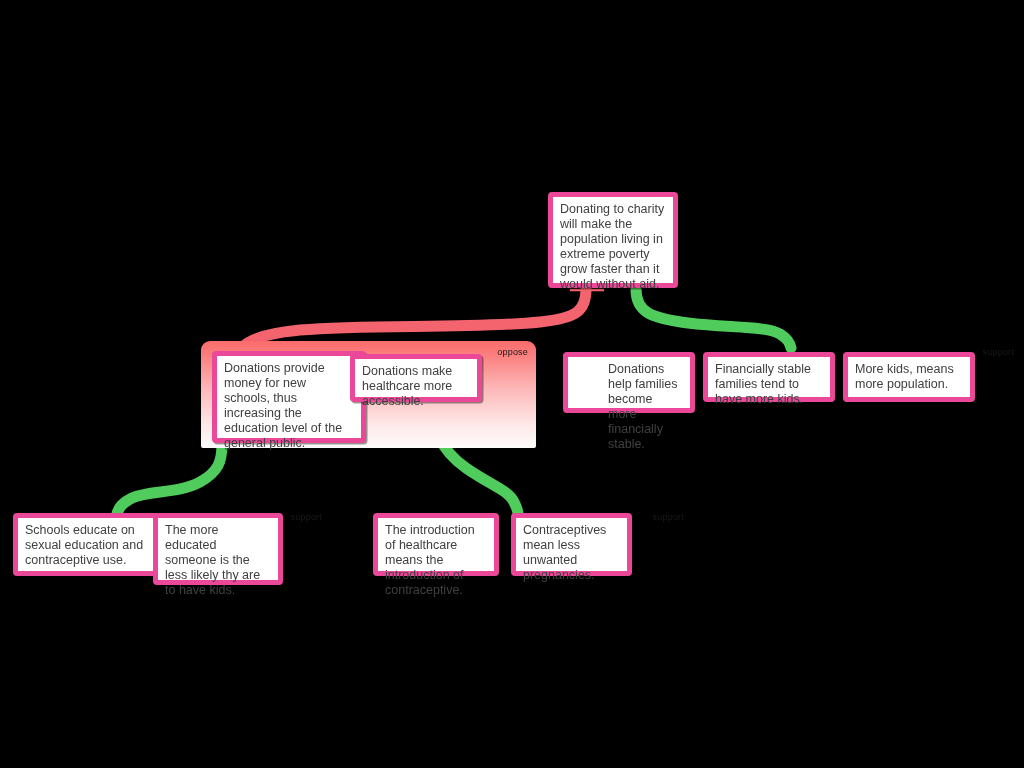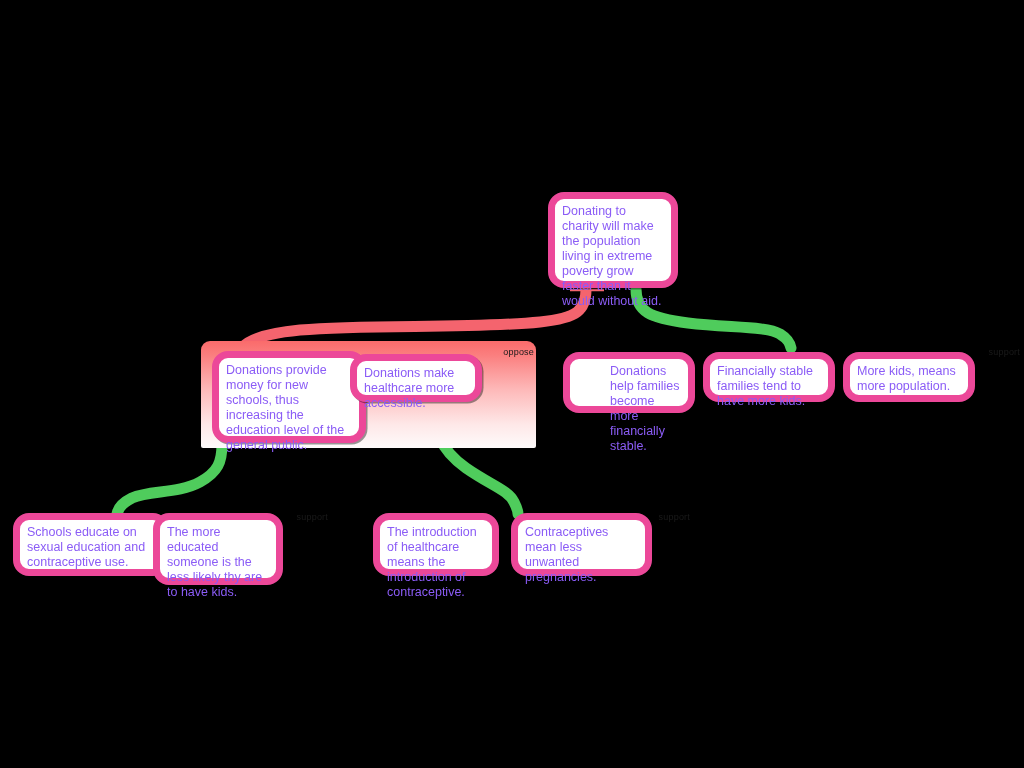--- a/index.html
+++ b/index.html
@@ -46,33 +46,33 @@
 
   .group-label {
     position: absolute;
     top: 6px;
     font-size: 9px;
     color: #1a1a1a;
     font-family: "Liberation Sans", sans-serif;
     letter-spacing: 0.2px;
     white-space: nowrap;
   }
-  .group-label.right { right: 2px; }
+  .group-label.right { right: 8px; }
 
   
   .node {
     position: absolute;
     box-sizing: border-box;
     background: #ffffff;
-    border: 7px solid #ec4899;
-    border-radius: 16px;
+    border: 5px solid #ec4899;
+    border-radius: 4px;
     padding: 5px 7px 4px 7px;
     font-size: 12.5px;
     line-height: 15px;
-    color: #8b5cf6;
+    color: #404040;
     z-index: 4;
     box-shadow: 1.5px 1.5px 0 rgba(0,0,0,0.40);
     font-family: "Liberation Sans", sans-serif;
   }
 
   .node.root {
     z-index: 6;
   }
 </style>
 </head>
@@ -119,15 +119,15 @@
   <div class="node" style="left:13px; top:513px; width:156px; height:63px;">Schools educate on sexual education and contraceptive use.</div>
 
   <div class="node" style="left:153px; top:513px; width:130px; height:72px;">The more educated someone is the less likely thy are to have kids.</div>
 
   <div class="group support" style="left:363px; top:506px; width:329px; height:71px;">
     <span class="group-label right">support</span>
   </div>
 
   <div class="node" style="left:373px; top:513px; width:126px; height:63px;">The introduction of healthcare means the introduction of contraceptive.</div>
 
-  <div class="node" style="left:511px; top:513px; width:141px; height:63px;">Contraceptives mean less unwanted pregnancies.</div>
+  <div class="node" style="left:511px; top:513px; width:121px; height:63px;">Contraceptives mean less unwanted pregnancies.</div>
 
 </div>
 
 </body></html>

